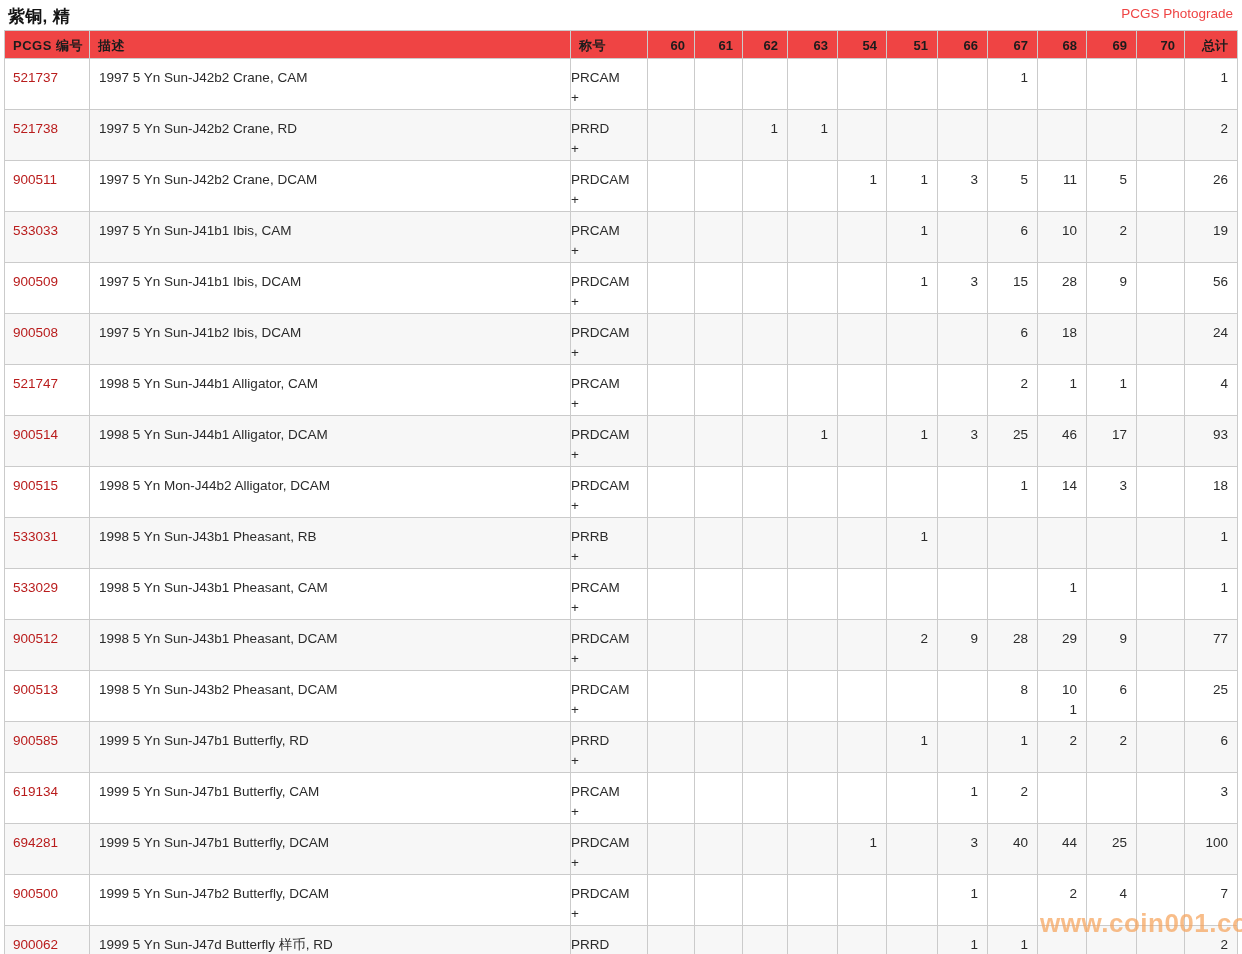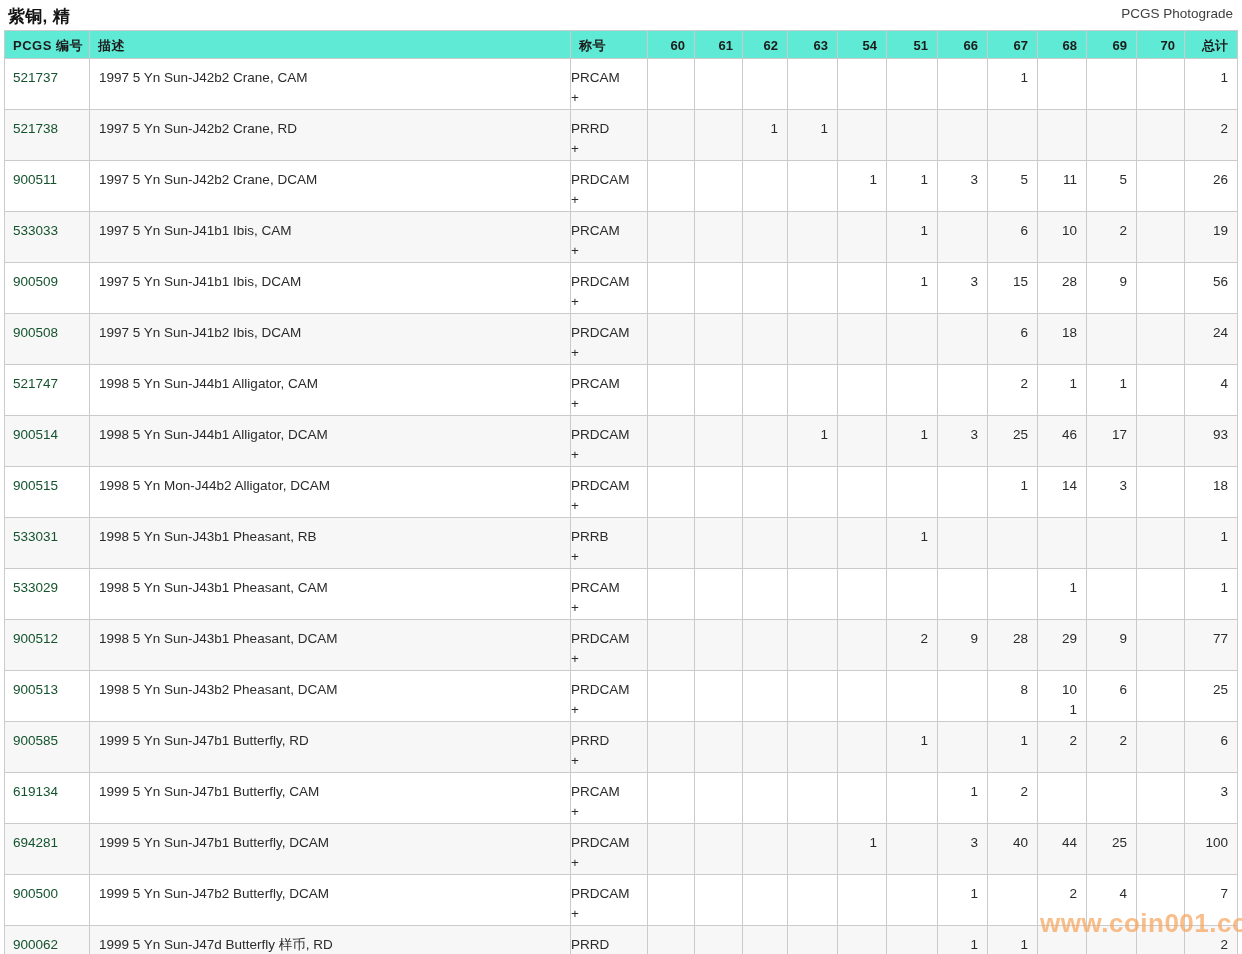--- a/index.html
+++ b/index.html
@@ -8,38 +8,38 @@
     width:1242px; height:954px; overflow:hidden; position:relative;
     background:#ffffff; color:#2b2b2b;
     font-family:"Liberation Sans", sans-serif;
   }
   .page { padding:0 5px 0 4px; }
   .topbar {
     display:flex; justify-content:space-between; align-items:flex-start;
     height:30px; padding:5px 4px 0 4px;gap:10px;
   }
   .page-title { font-size:17px; font-weight:700; margin:0; color:#141414; letter-spacing:.3px; }
-  .pg-link { font-size:13.5px; color:#404040; text-decoration:none; margin-top:1px; }
+  .pg-link { font-size:13.5px; color:#ef4444; text-decoration:none; margin-top:1px; }
   table {
     border-collapse:collapse; table-layout:fixed; width:1233px; font-size:13.5px;
   }
   th, td { border:1px solid #cbcbcb; overflow:hidden; }
   thead th {
     height:28px; font-size:13px; font-weight:700; color:#1c1c1c;
     vertical-align:middle; text-align:right; padding:2px 9px 0 0;
-    background:#5eead4; white-space:nowrap;
+    background:#ef4444; white-space:nowrap;
   }
   thead th.left { text-align:left; padding:2px 0 0 8px; letter-spacing:.5px; }
   tbody td { height:49px; vertical-align:top; padding-top:9px; line-height:20px; }
   tbody tr:nth-child(even) { background:#f7f7f7; }
   td.c1 { padding-left:8px; }
   td.c2 { padding-left:9px; white-space:nowrap; }
   td.c3 { padding-left:0; }
   td.numcell { text-align:right; padding-right:9px; }
-  a.pcgs { color:#14532d; text-decoration:none; }
+  a.pcgs { color:#b91c1c; text-decoration:none; }
   .g-main, .g-plus, .desig-name, .desig-plus { line-height:20px; }
   .watermark {
     position:absolute; left:1040px; top:908px; z-index:5;
     font-size:26px; font-weight:700; letter-spacing:.5px;
     color:#f6a45d; opacity:.72; white-space:nowrap; pointer-events:none;
   }
 </style>
 </head>
 <body>
 

